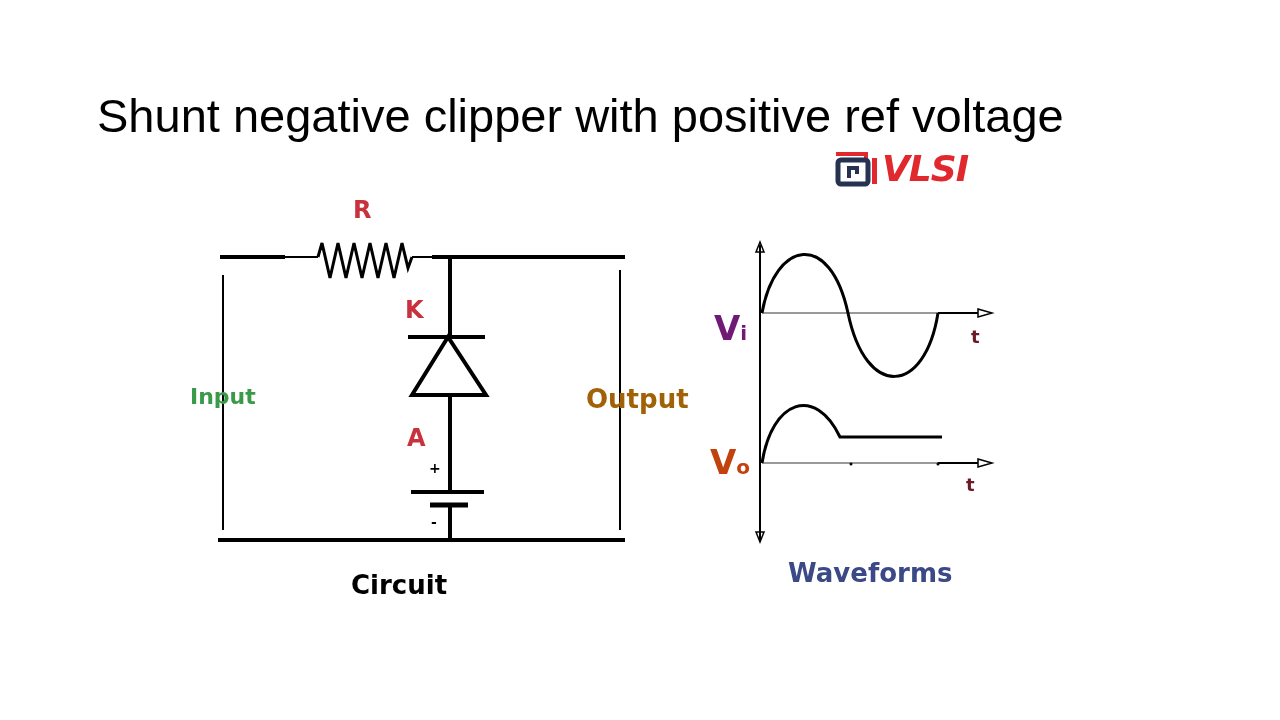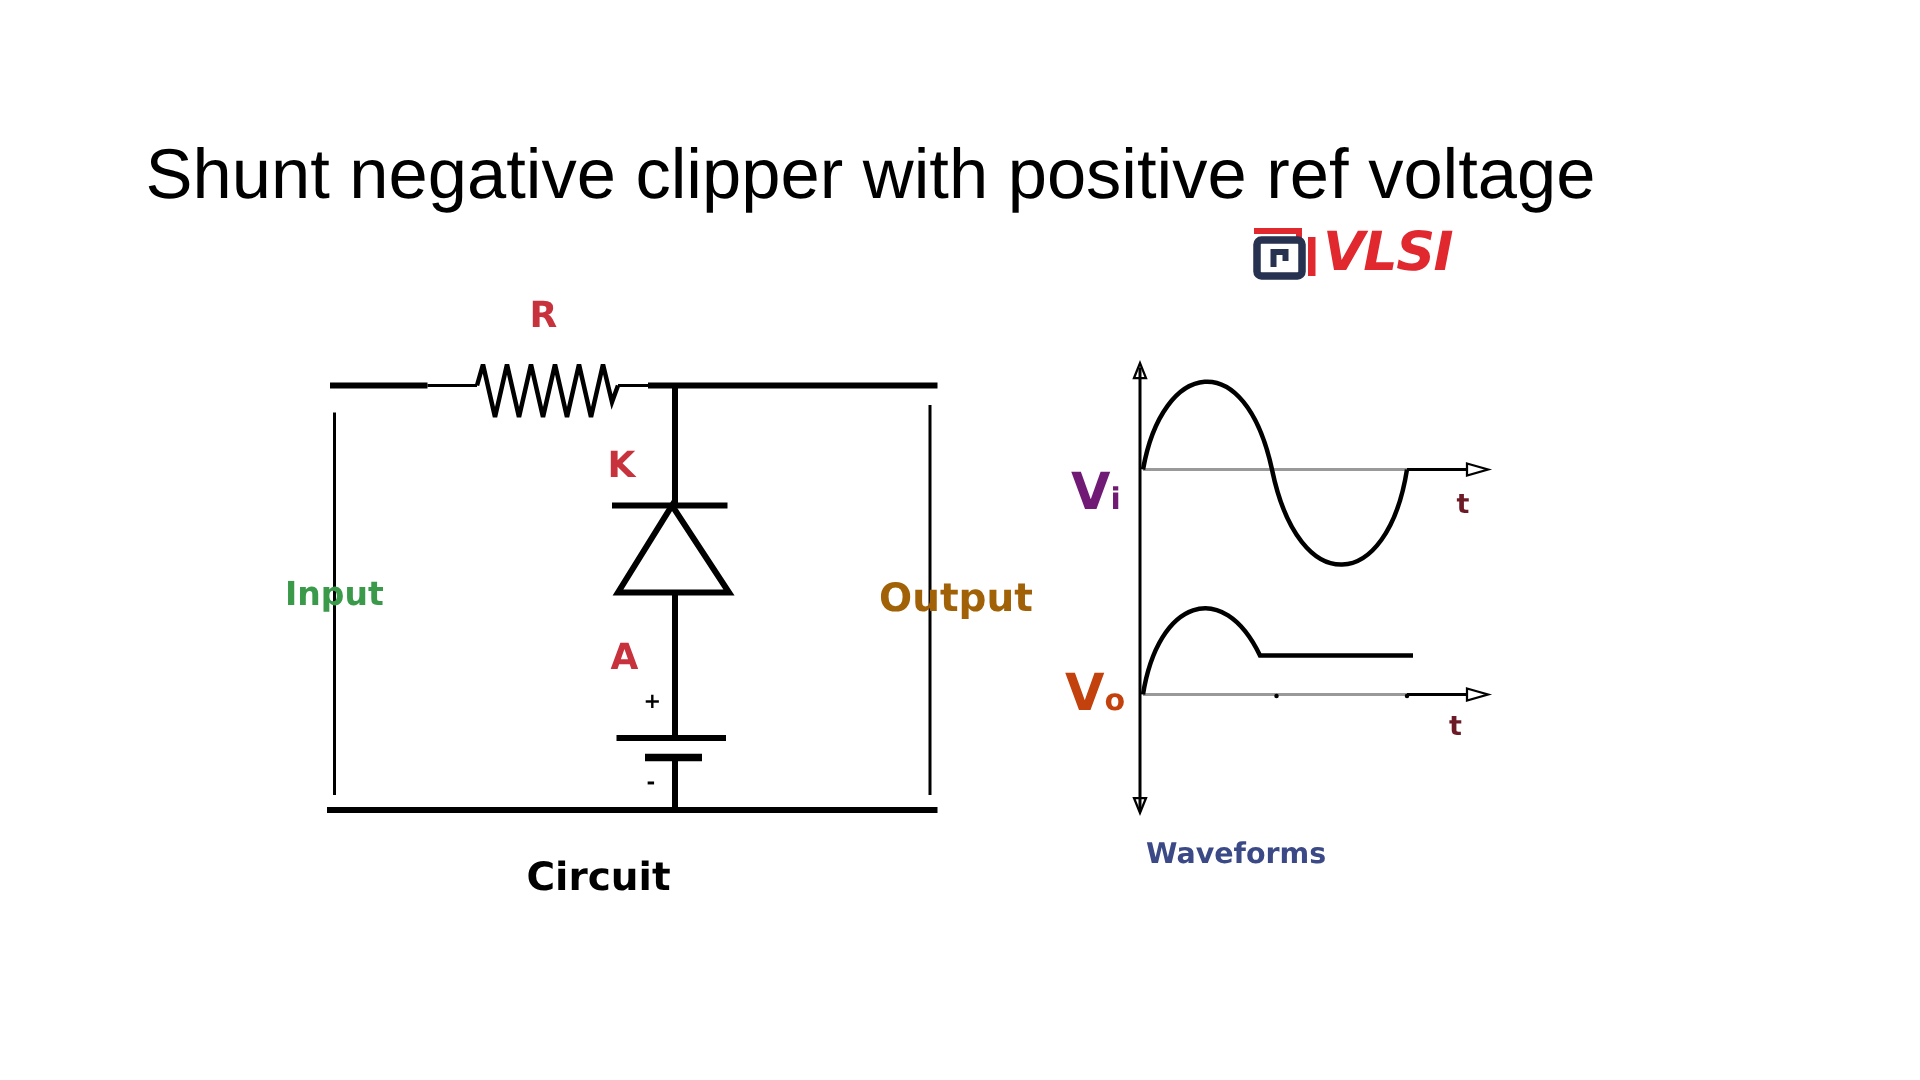--- a/index.html
+++ b/index.html
@@ -81,13 +81,13 @@
 <span class="lbl" style="left:351px;top:570px;font-size:26px;color:#000000;">Circuit</span>
 
 <span class="lbl" style="left:714px;top:296px;font-size:34px;color:#701a75;margin-top:12px;">
   <span>V</span><span style="font-size:20px;">i</span>
 </span>
 <span class="lbl" style="left:710px;top:442px;font-size:34px;color:#c2410c;">
   <span>V</span><span style="font-size:20px;">o</span>
 </span>
 <span class="lbl" style="left:971px;top:326px;font-size:18px;color:#6b1a26;">t</span>
 <span class="lbl" style="left:966px;top:474px;font-size:18px;color:#6b1a26;">t</span>
-<span class="lbl" style="left:764px;top:558px;font-size:19px;color:#3b4a86;">Waveforms</span>
+<span class="lbl" style="left:788px;top:558px;font-size:26px;color:#3b4a86;">Waveforms</span>
 
 </body></html>

